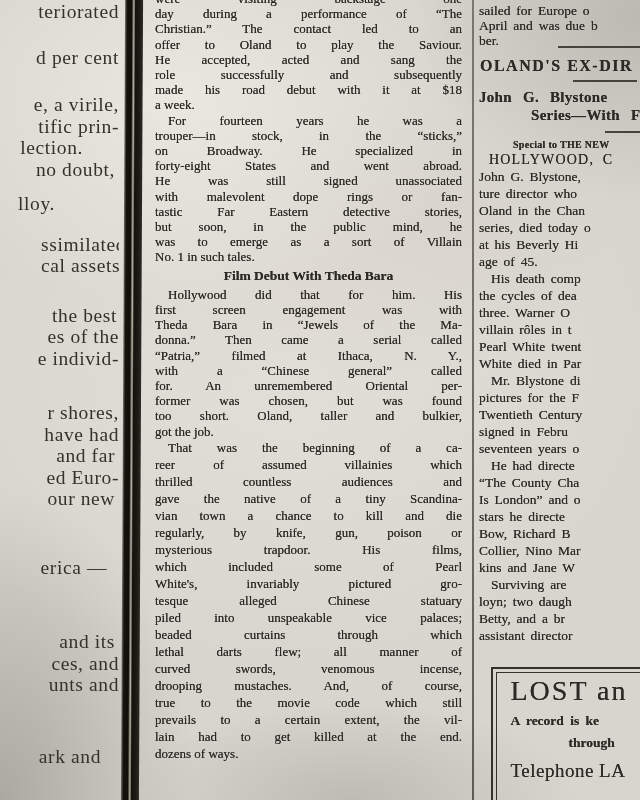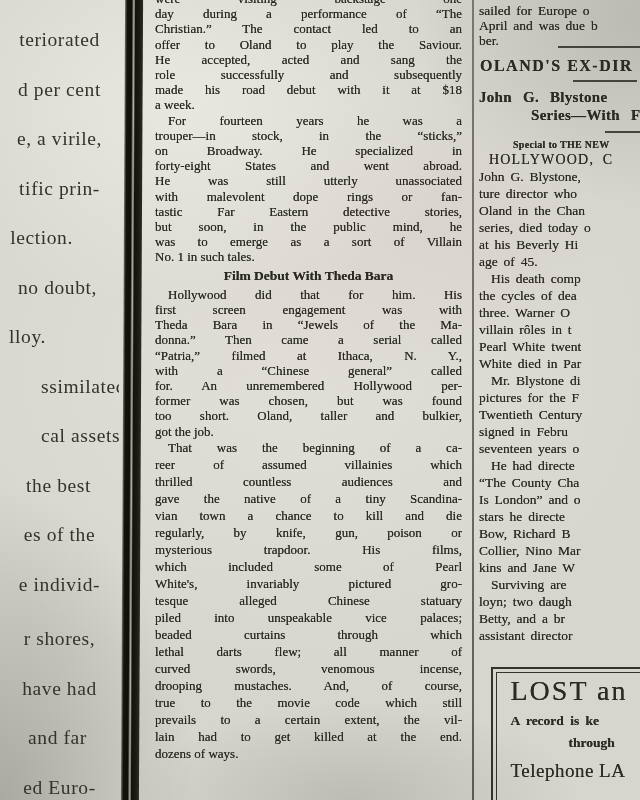--- a/index.html
+++ b/index.html
@@ -12,21 +12,21 @@
       radial-gradient(ellipse 300px 200px at 63% 30%, rgba(205,160,158,.14), transparent 70%),
       radial-gradient(ellipse 200px 150px at 46% 41%, rgba(205,160,158,.10), transparent 70%),
       radial-gradient(ellipse 260px 420px at 0% 100%, rgba(70,67,58,.30), transparent 75%),
       radial-gradient(ellipse 300px 250px at 100% 2%, rgba(92,88,78,.22), transparent 75%),
       radial-gradient(ellipse 300px 130px at 55% 100%, rgba(90,86,76,.20), transparent 75%);
     font-family:"Liberation Serif","DejaVu Serif",serif;
   }
   
   .left{position:absolute;left:0;top:1px;width:119px;height:799px;overflow:hidden;
         font-size:19.5px;line-height:21.5px;letter-spacing:.6px;color:#34322b;}
-  .lline{text-align:center;white-space:nowrap;margin-top:28px;}
+  .lline{text-align:right;white-space:nowrap;}
   .lblock:nth-of-type(1){margin-top:0;}
   .lblock:nth-of-type(2){margin-top:24px;}
   .lblock:nth-of-type(3){margin-top:26px;}
   .lblock:nth-of-type(4){margin-top:13px;}
   .lblock:nth-of-type(5){margin-top:19px;padding-left:41px;}
   .lblock:nth-of-type(6){margin-top:28px;}
   .lblock:nth-of-type(7){margin-top:33px;}
   .lblock:nth-of-type(8){margin-top:47px;}
   .lblock:nth-of-type(9){margin-top:53px;}
   .lblock:nth-of-type(10){margin-top:50px;}
@@ -131,34 +131,34 @@
       <div class="mline j">Christian.” The contact led to an</div>
       <div class="mline j">offer to Oland to play the Saviour.</div>
       <div class="mline j">He accepted, acted and sang the</div>
       <div class="mline j">role successfully and subsequently</div>
       <div class="mline j">made his road debut with it at $18</div>
       <div class="mline j last">a week.</div>
       <div class="mline j first">For fourteen years he was a</div>
       <div class="mline j">trouper—in stock, in the “sticks,”</div>
       <div class="mline j">on Broadway. He specialized in</div>
       <div class="mline j">forty-eight States and went abroad.</div>
-      <div class="mline j">He was still utterly unassociated</div>
+      <div class="mline j">He was still signed unassociated</div>
       <div class="mline j">with malevolent dope rings or fan-</div>
       <div class="mline j">tastic Far Eastern detective stories,</div>
       <div class="mline j">but soon, in the public mind, he</div>
       <div class="mline j">was to emerge as a sort of Villain</div>
       <div class="mline j last">No. 1 in such tales.</div>
       <div class="msub">Film Debut With Theda Bara</div>
       <div class="mline j first">Hollywood did that for him. His</div>
       <div class="mline j">first screen engagement was with</div>
       <div class="mline j">Theda Bara in “Jewels of the Ma-</div>
       <div class="mline j">donna.” Then came a serial called</div>
       <div class="mline j">“Patria,” filmed at Ithaca, N. Y.,</div>
       <div class="mline j">with a “Chinese general” called</div>
-      <div class="mline j">for. An unremembered Hollywood per-</div>
+      <div class="mline j">for. An unremembered Oriental per-</div>
       <div class="mline j">former was chosen, but was found</div>
       <div class="mline j">too short. Oland, taller and bulkier,</div>
       <div class="mline j last">got the job.</div>
       <div class="mline j first tall">That was the beginning of a ca-</div>
       <div class="mline j tall">reer of assumed villainies which</div>
       <div class="mline j tall">thrilled countless audiences and</div>
       <div class="mline j tall">gave the native of a tiny Scandina-</div>
       <div class="mline j tall">vian town a chance to kill and die</div>
       <div class="mline j tall">regularly, by knife, gun, poison or</div>
       <div class="mline j tall">mysterious trapdoor. His films,</div>

